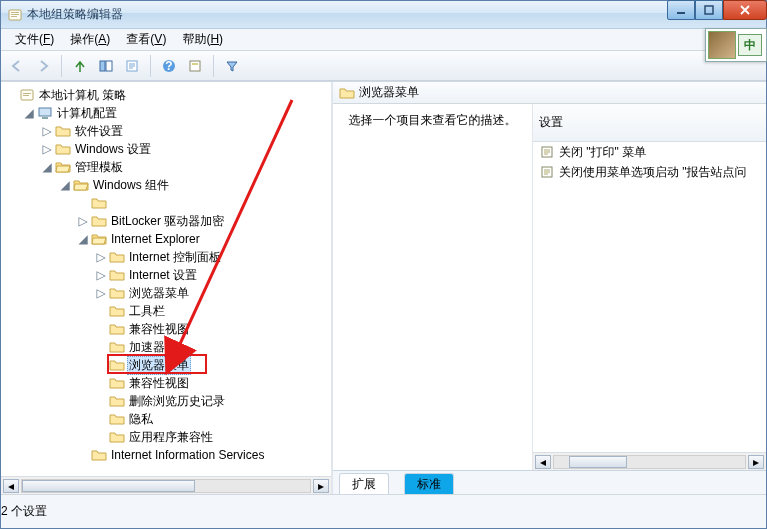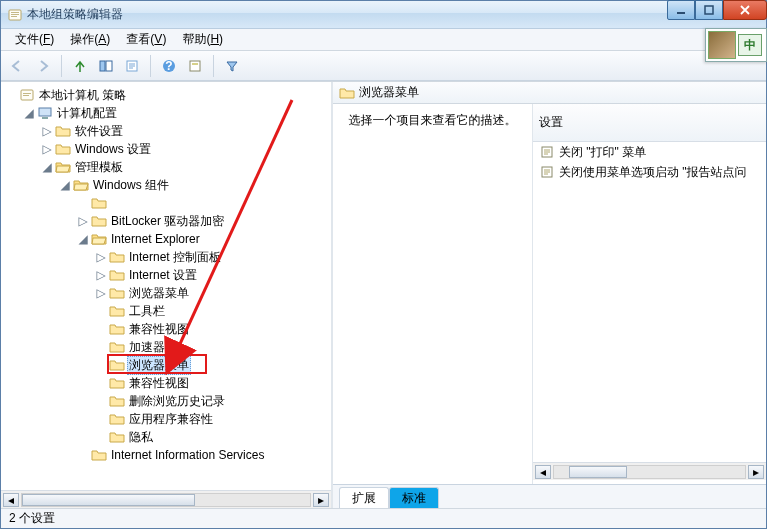--- a/index.html
+++ b/index.html
@@ -46,29 +46,29 @@
 .highlight-box { position:absolute; border: 2px solid #e21a1a; pointer-events:none; }
 
 .right-bar { height: 22px; background: linear-gradient(to bottom,#fbfcfe,#eef3f8); border-bottom: 1px solid #d0d8e0; display:flex; align-items:center; padding-left:6px; gap:4px;}
 .right-body { flex:1; display:flex; overflow:hidden;text-align:center; }
 .desc-col { width: 200px; padding: 8px 10px; border-right:1px solid #e0e6ec;}
 .list-col { flex:1; overflow:auto; }
 .list-header { height: 38px; background: linear-gradient(to bottom,#fdfdfe,#eef3f8); border-bottom:1px solid #d7dee6; display:flex; align-items:center; padding-left:6px; position:sticky; top:0;}
 .list-row { height: 20px; display:flex; align-items:center; padding-left:6px; gap:4px; white-space:nowrap;}
 
 .right-tabs { height: 24px; border-top:1px solid #c9d4e0; display:flex; align-items:flex-end; padding-left:6px; background:#f3f6fa;}
-.tab { padding: 2px 12px; border:1px solid #c9d4e0; border-bottom:none; border-top-left-radius:3px; border-top-right-radius:3px; background:#fff; margin-right:0; position:relative; top:1px;}
+.tab { padding: 2px 12px; border:1px solid #c9d4e0; border-bottom:none; border-top-left-radius:3px; border-top-right-radius:3px; background:#fff; margin-right:15px; position:relative; top:1px;}
 .tab.inactive { background:#0ea5e9;}
 
 .hscroll { height: 18px; background:#f0f0f0; border-top:1px solid #d7dee6; display:flex; align-items:center; padding:0 2px; gap:2px;}
 .hscroll .track { flex:1; height:14px; background:#e8e8e8; border:1px solid #cfcfcf; position:relative;}
 .hscroll .thumb { position:absolute; height:12px; top:0; background:linear-gradient(to bottom,#f6f8fb,#d7e0ea); border:1px solid #a7b6c6;}
 .hscroll .sbtn { width:16px; height:14px; background:linear-gradient(to bottom,#f6f8fb,#d7e0ea); border:1px solid #a7b6c6; display:flex; align-items:center; justify-content:center;}
 
-.statusbar { height: 20px; background:#f3f6fa; border-top:1px solid #d0d8e0; display:flex; align-items:center; padding-left:8px;}
+.statusbar { height: 34px; background:#f3f6fa; border-top:1px solid #d0d8e0; display:flex; align-items:center; }
 
 .arrow-annot { position:absolute; pointer-events:none; z-index: 50;}
 
 svg.folder-svg { display:block; }
 </style>
 </head>
 <body>
 
 <div class="window">
 
@@ -372,32 +372,32 @@
                                   </div>
                                 </li>
                               <li>
                                   <div class="node">
                                     <span class="exp empty"></span>
                                     <span class="ficon">
                                       <svg class="folder-svg" width="16" height="16">
                                         <path d="M1 4h5l1 2h8v7H1z" fill="#ffe9a8" stroke="#c9a94a"></path>
                                       </svg>
                                     </span>
+                                    <span class="label">隐私</span>
+                                  </div>
+                                </li>
+                              <li>
+                                  <div class="node">
+                                    <span class="exp empty"></span>
+                                    <span class="ficon">
+                                      <svg class="folder-svg" width="16" height="16">
+                                        <path d="M1 4h5l1 2h8v7H1z" fill="#ffe9a8" stroke="#c9a94a"></path>
+                                      </svg>
+                                    </span>
                                     <span class="label">应用程序兼容性</span>
-                                  </div>
-                                </li>
-                              <li>
-                                  <div class="node">
-                                    <span class="exp empty"></span>
-                                    <span class="ficon">
-                                      <svg class="folder-svg" width="16" height="16">
-                                        <path d="M1 4h5l1 2h8v7H1z" fill="#ffe9a8" stroke="#c9a94a"></path>
-                                      </svg>
-                                    </span>
-                                    <span class="label">隐私</span>
                                   </div>
                                 </li>
                             </ul>
                           </li>
                           <li>
                               <div class="node">
                                 <span class="exp empty"></span>
                                 <span class="ficon">
                                   <svg class="folder-svg" width="16" height="16">
                                     <path d="M1 4h5l1 2h8v7H1z" fill="#ffe9a8" stroke="#c9a94a"></path>

